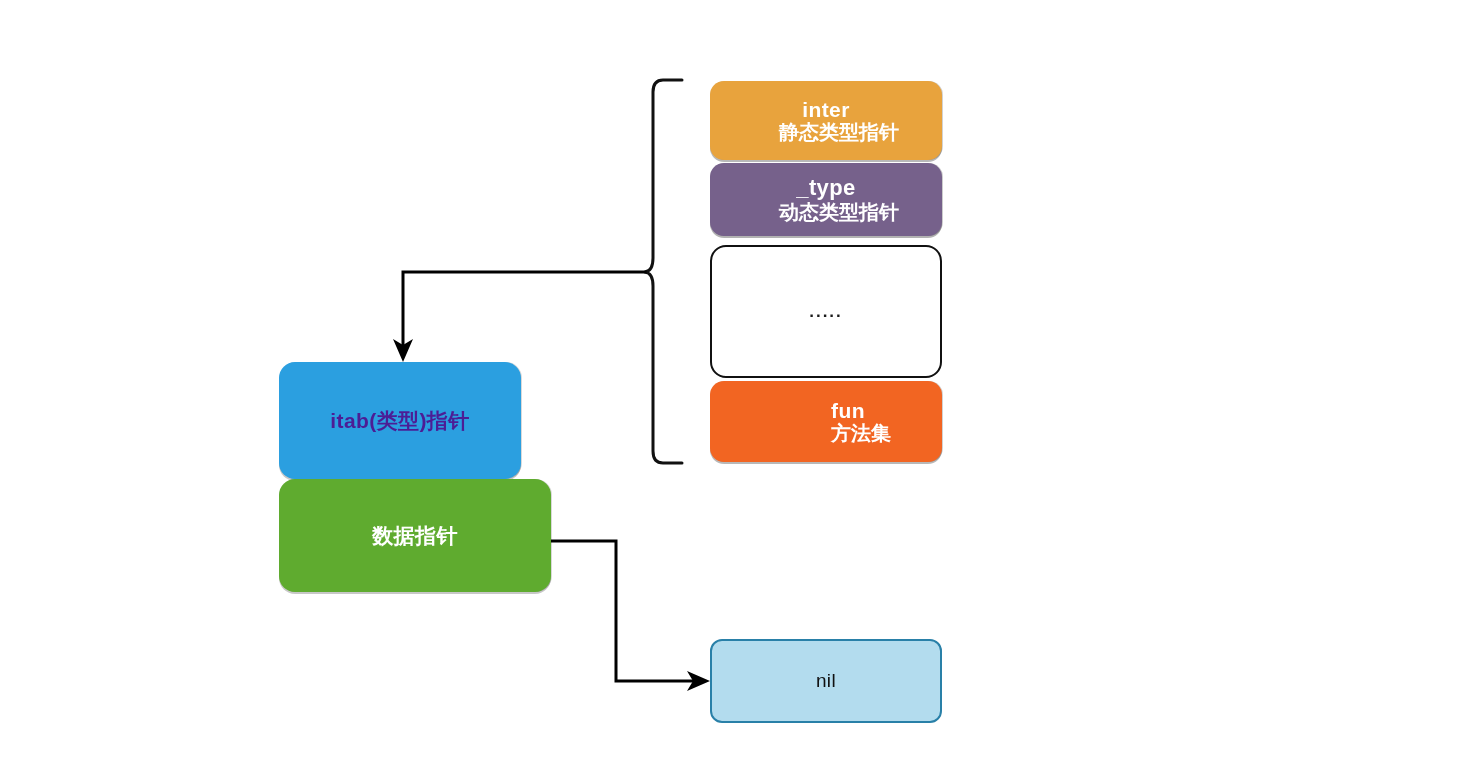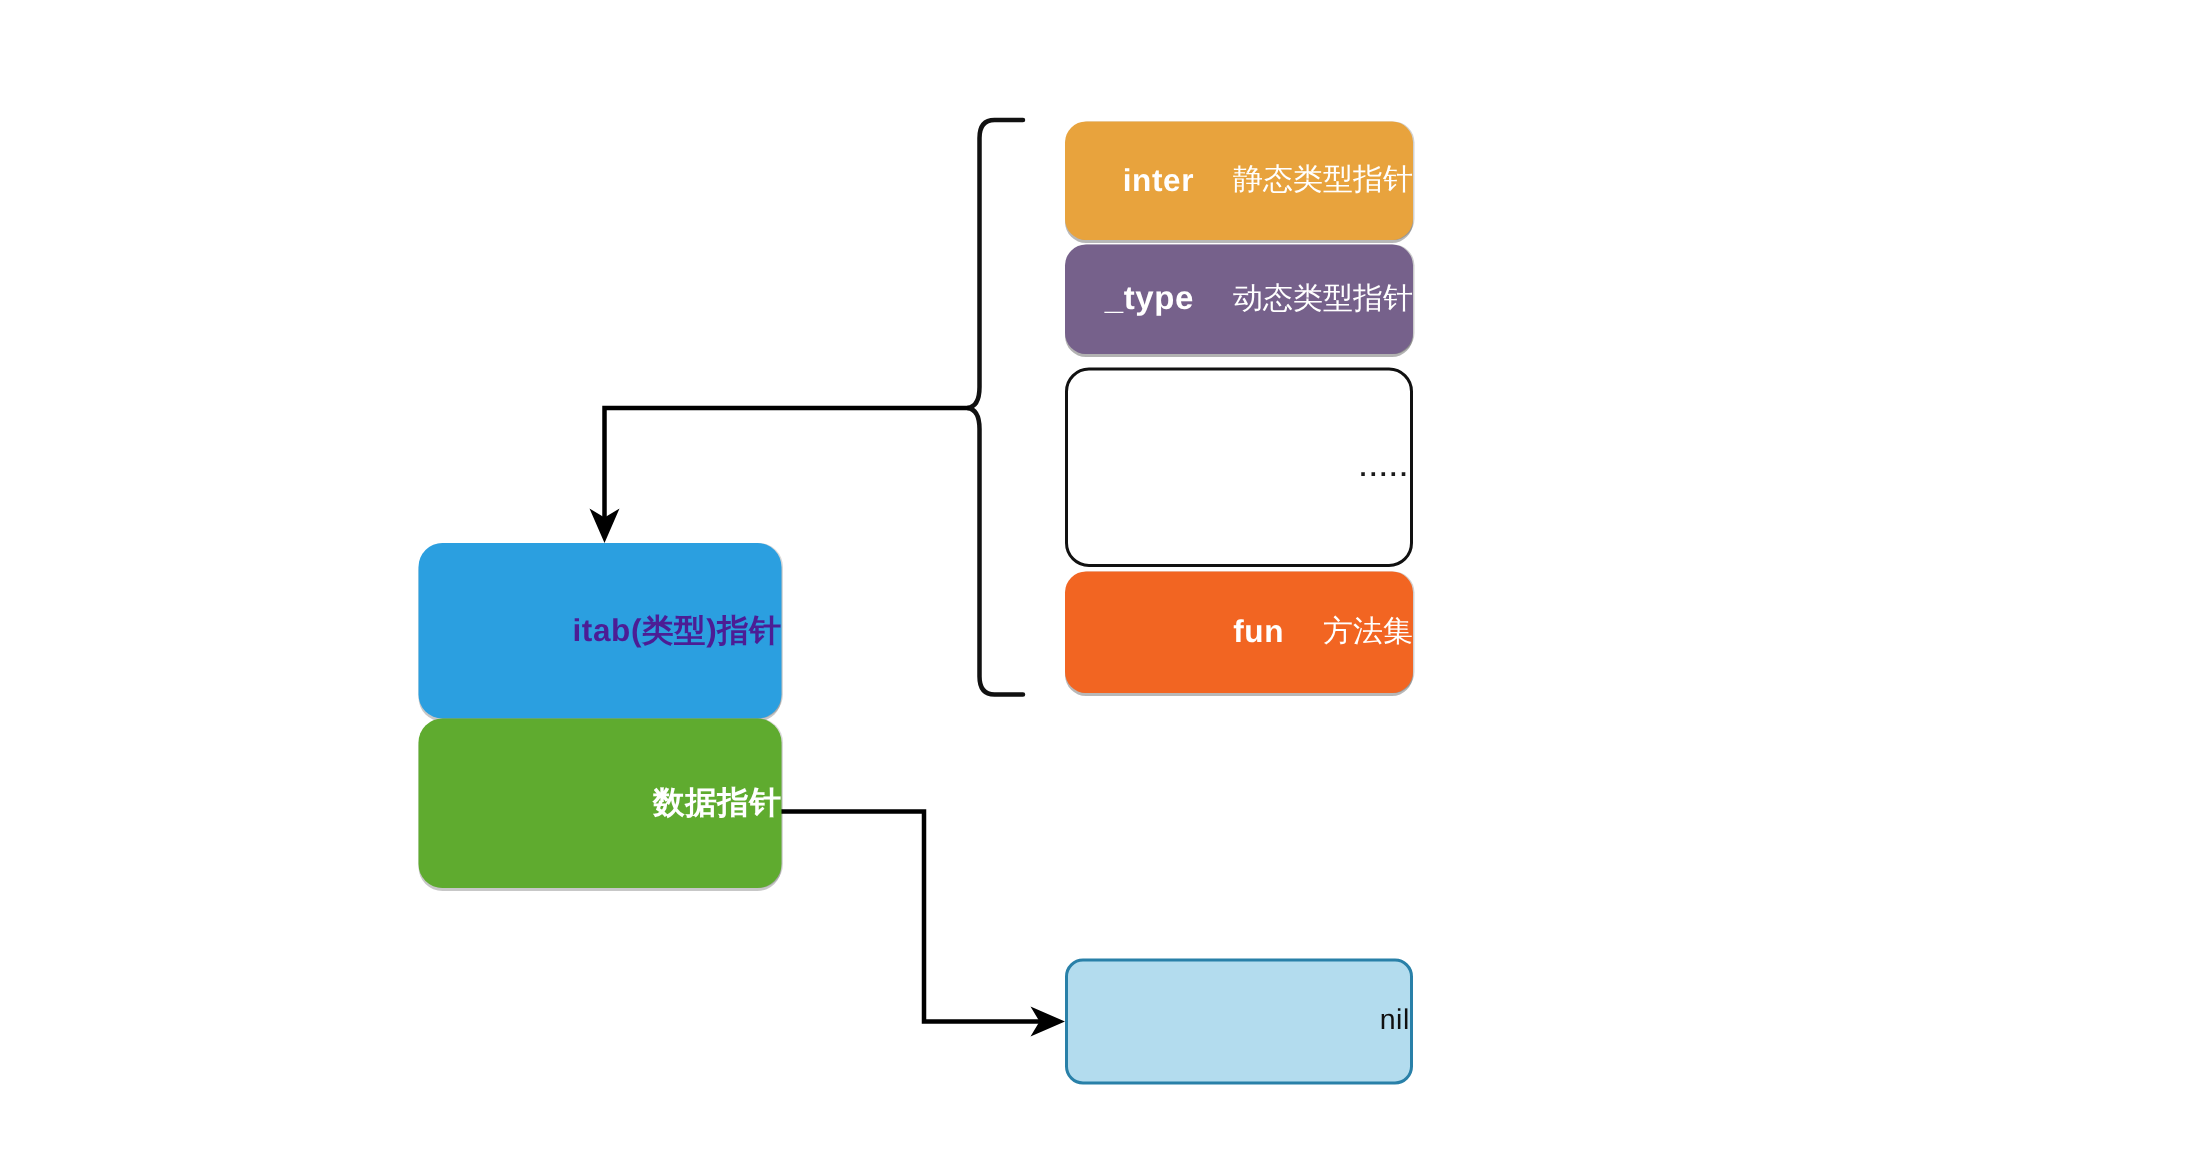--- a/index.html
+++ b/index.html
@@ -18,32 +18,33 @@
     position: absolute;
     left: 0;
     top: 0;
     width: 1472px;
     height: 772px;
   }
   .node {
     position: absolute;
     box-sizing: border-box;
     display: flex;
+    flex-direction: column;
     align-items: center;
-    justify-content: flex-end;
+    justify-content: center;
     text-align: center;
     line-height: 1.12;
     user-select: none;
   }
   .node .ln1 {
     font-weight: bold;
     letter-spacing: 0.4px;
   }
   .node .ln2 {
-    font-weight: normal;
+    font-weight: bold;
     margin-left: 26px;
   }
 
   
   .stack-node {
     left: 710px;
     width: 232px;
     border-radius: 14px;
     color: #ffffff;
   }
@@ -98,21 +99,21 @@
     background: #2B9FE0;
     border-radius: 16px;
     color: #4c1d95;
     box-shadow: 0 2px 0 0 rgba(0,0,0,0.22), 1px 0 0 0 rgba(0,0,0,0.15);
   }
   #node-itab .ln1 { font-size: 21px; }
 
   #node-data {
     left: 279px;
     top: 479px;
-    width: 242px;
+    width: 272px;
     height: 113px;
     background: #5FAB2F;
     border-radius: 16px;
     color: #ffffff;
     box-shadow: 0 2px 0 0 rgba(0,0,0,0.22), 1px 0 0 0 rgba(0,0,0,0.15);
   }
   #node-data .ln1 { font-size: 21px; }
 
   
   #node-nil {

